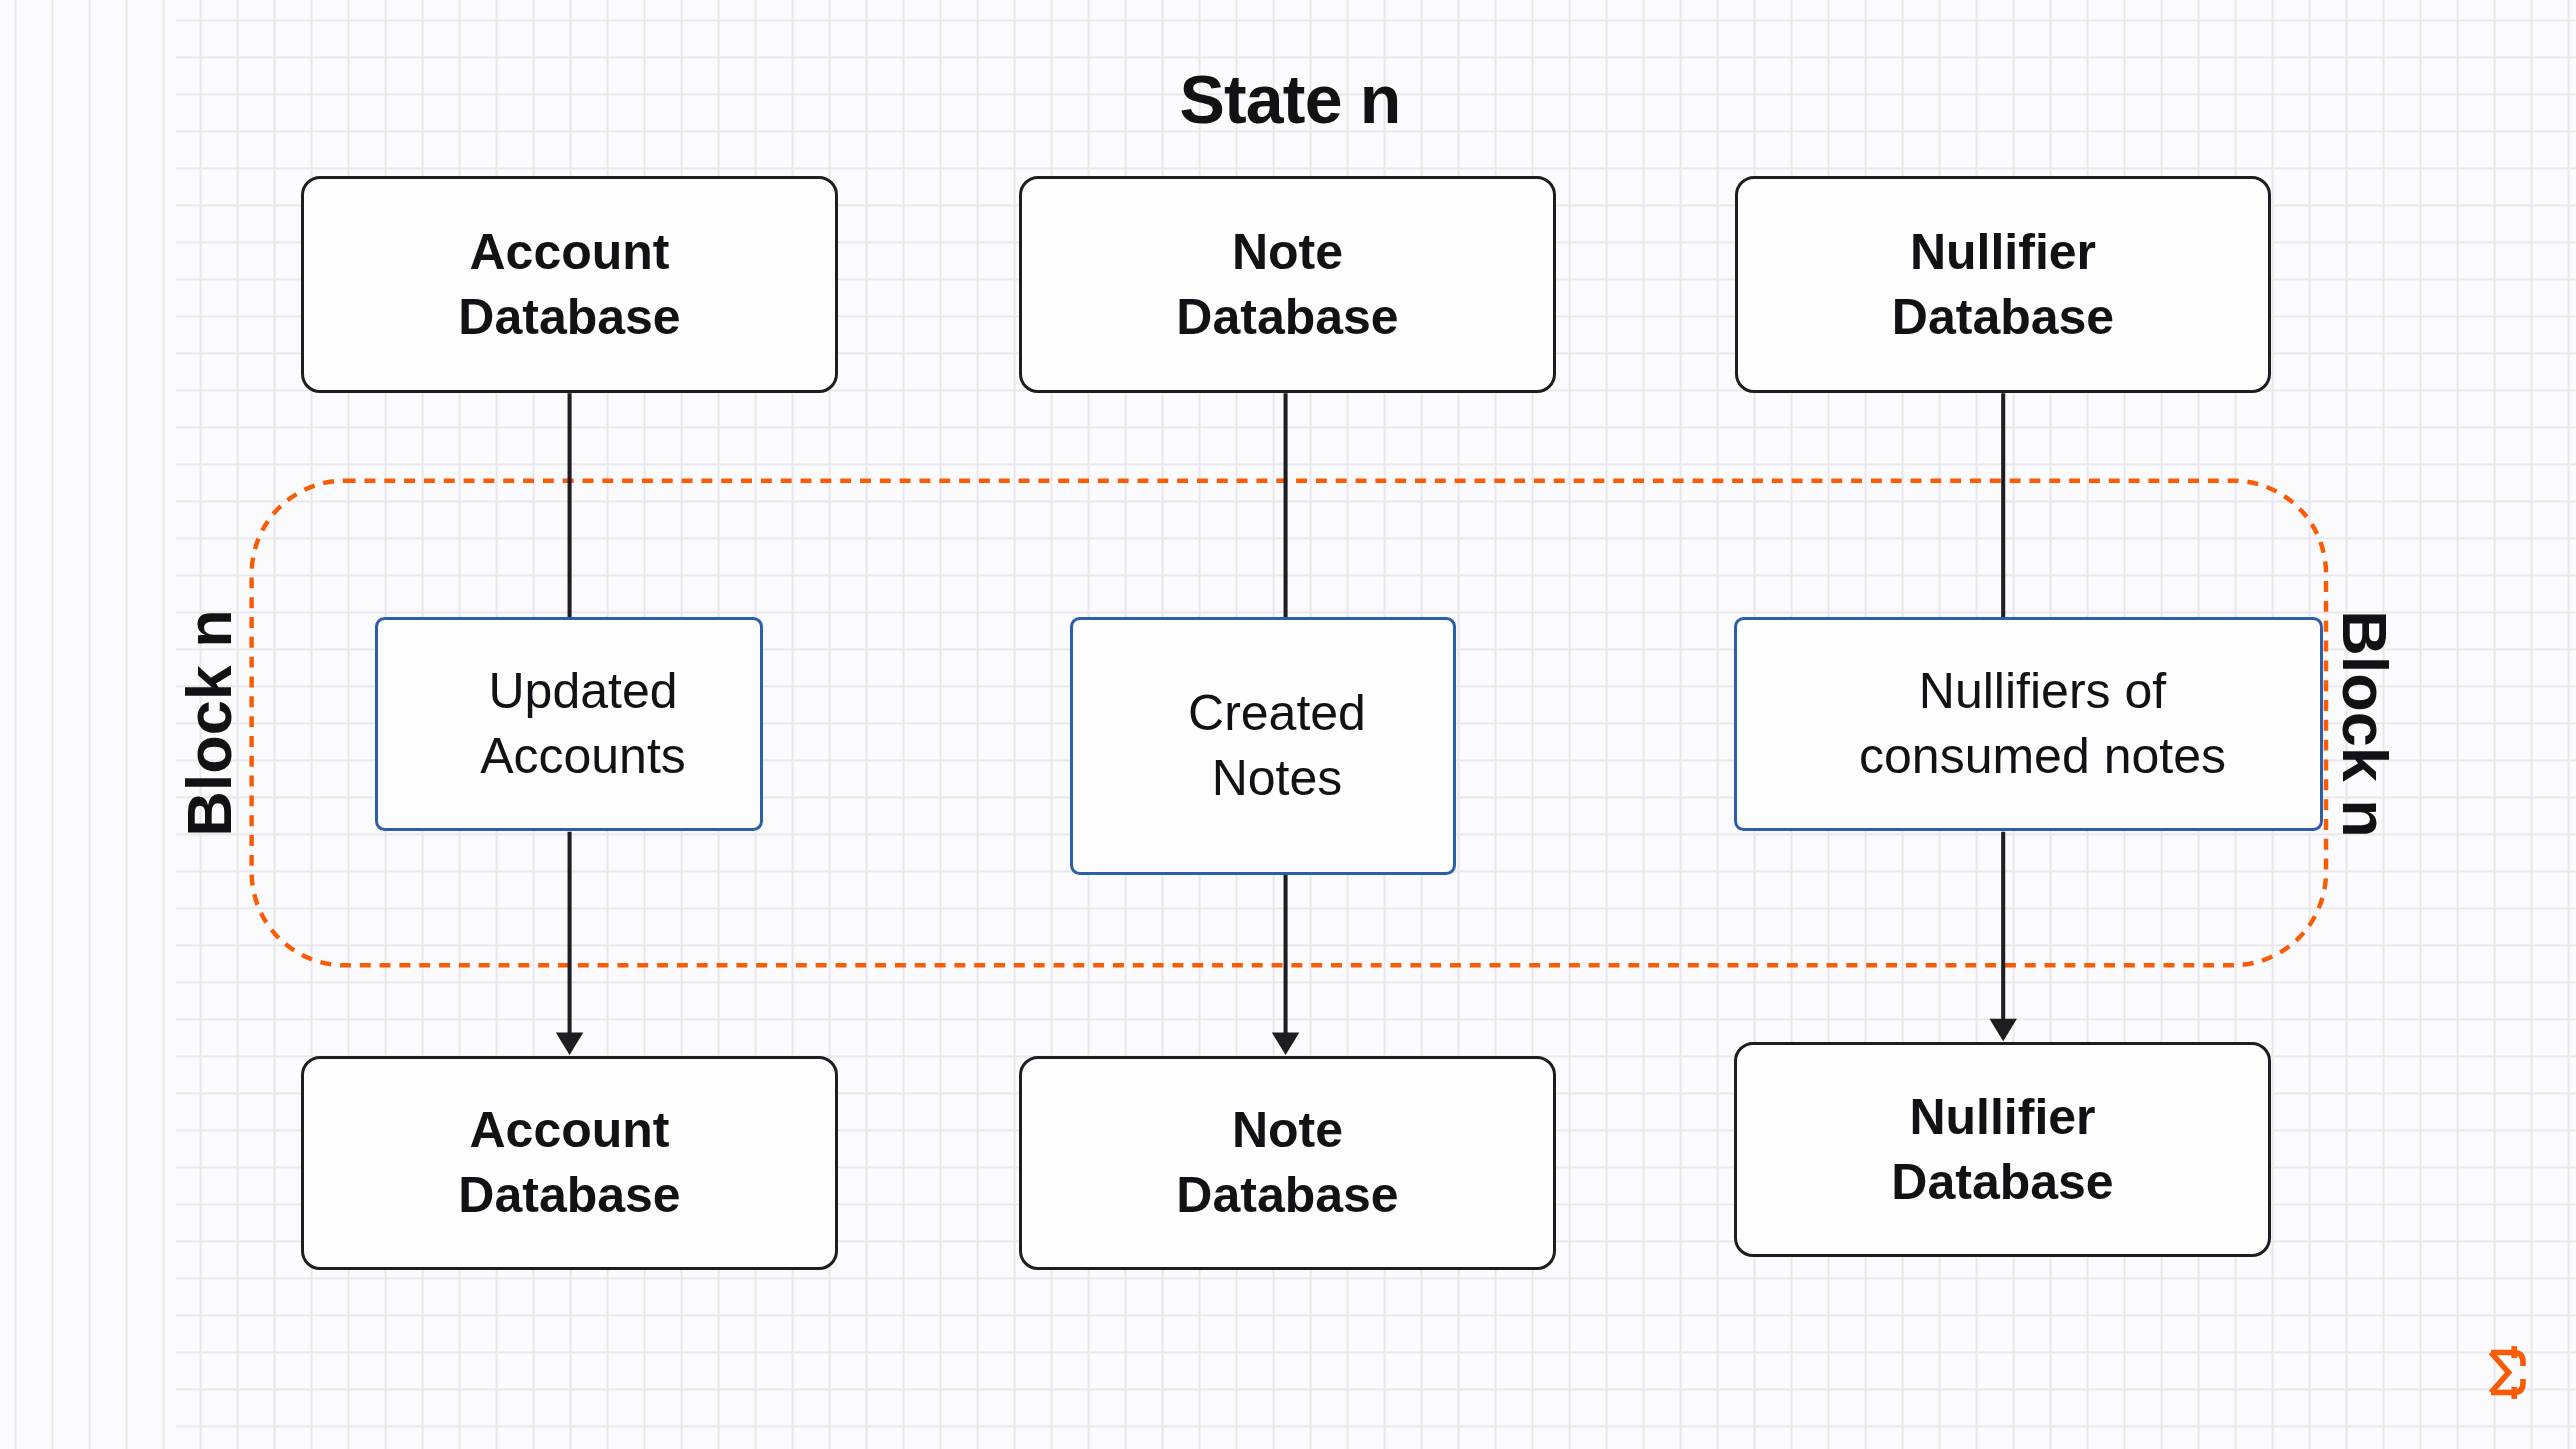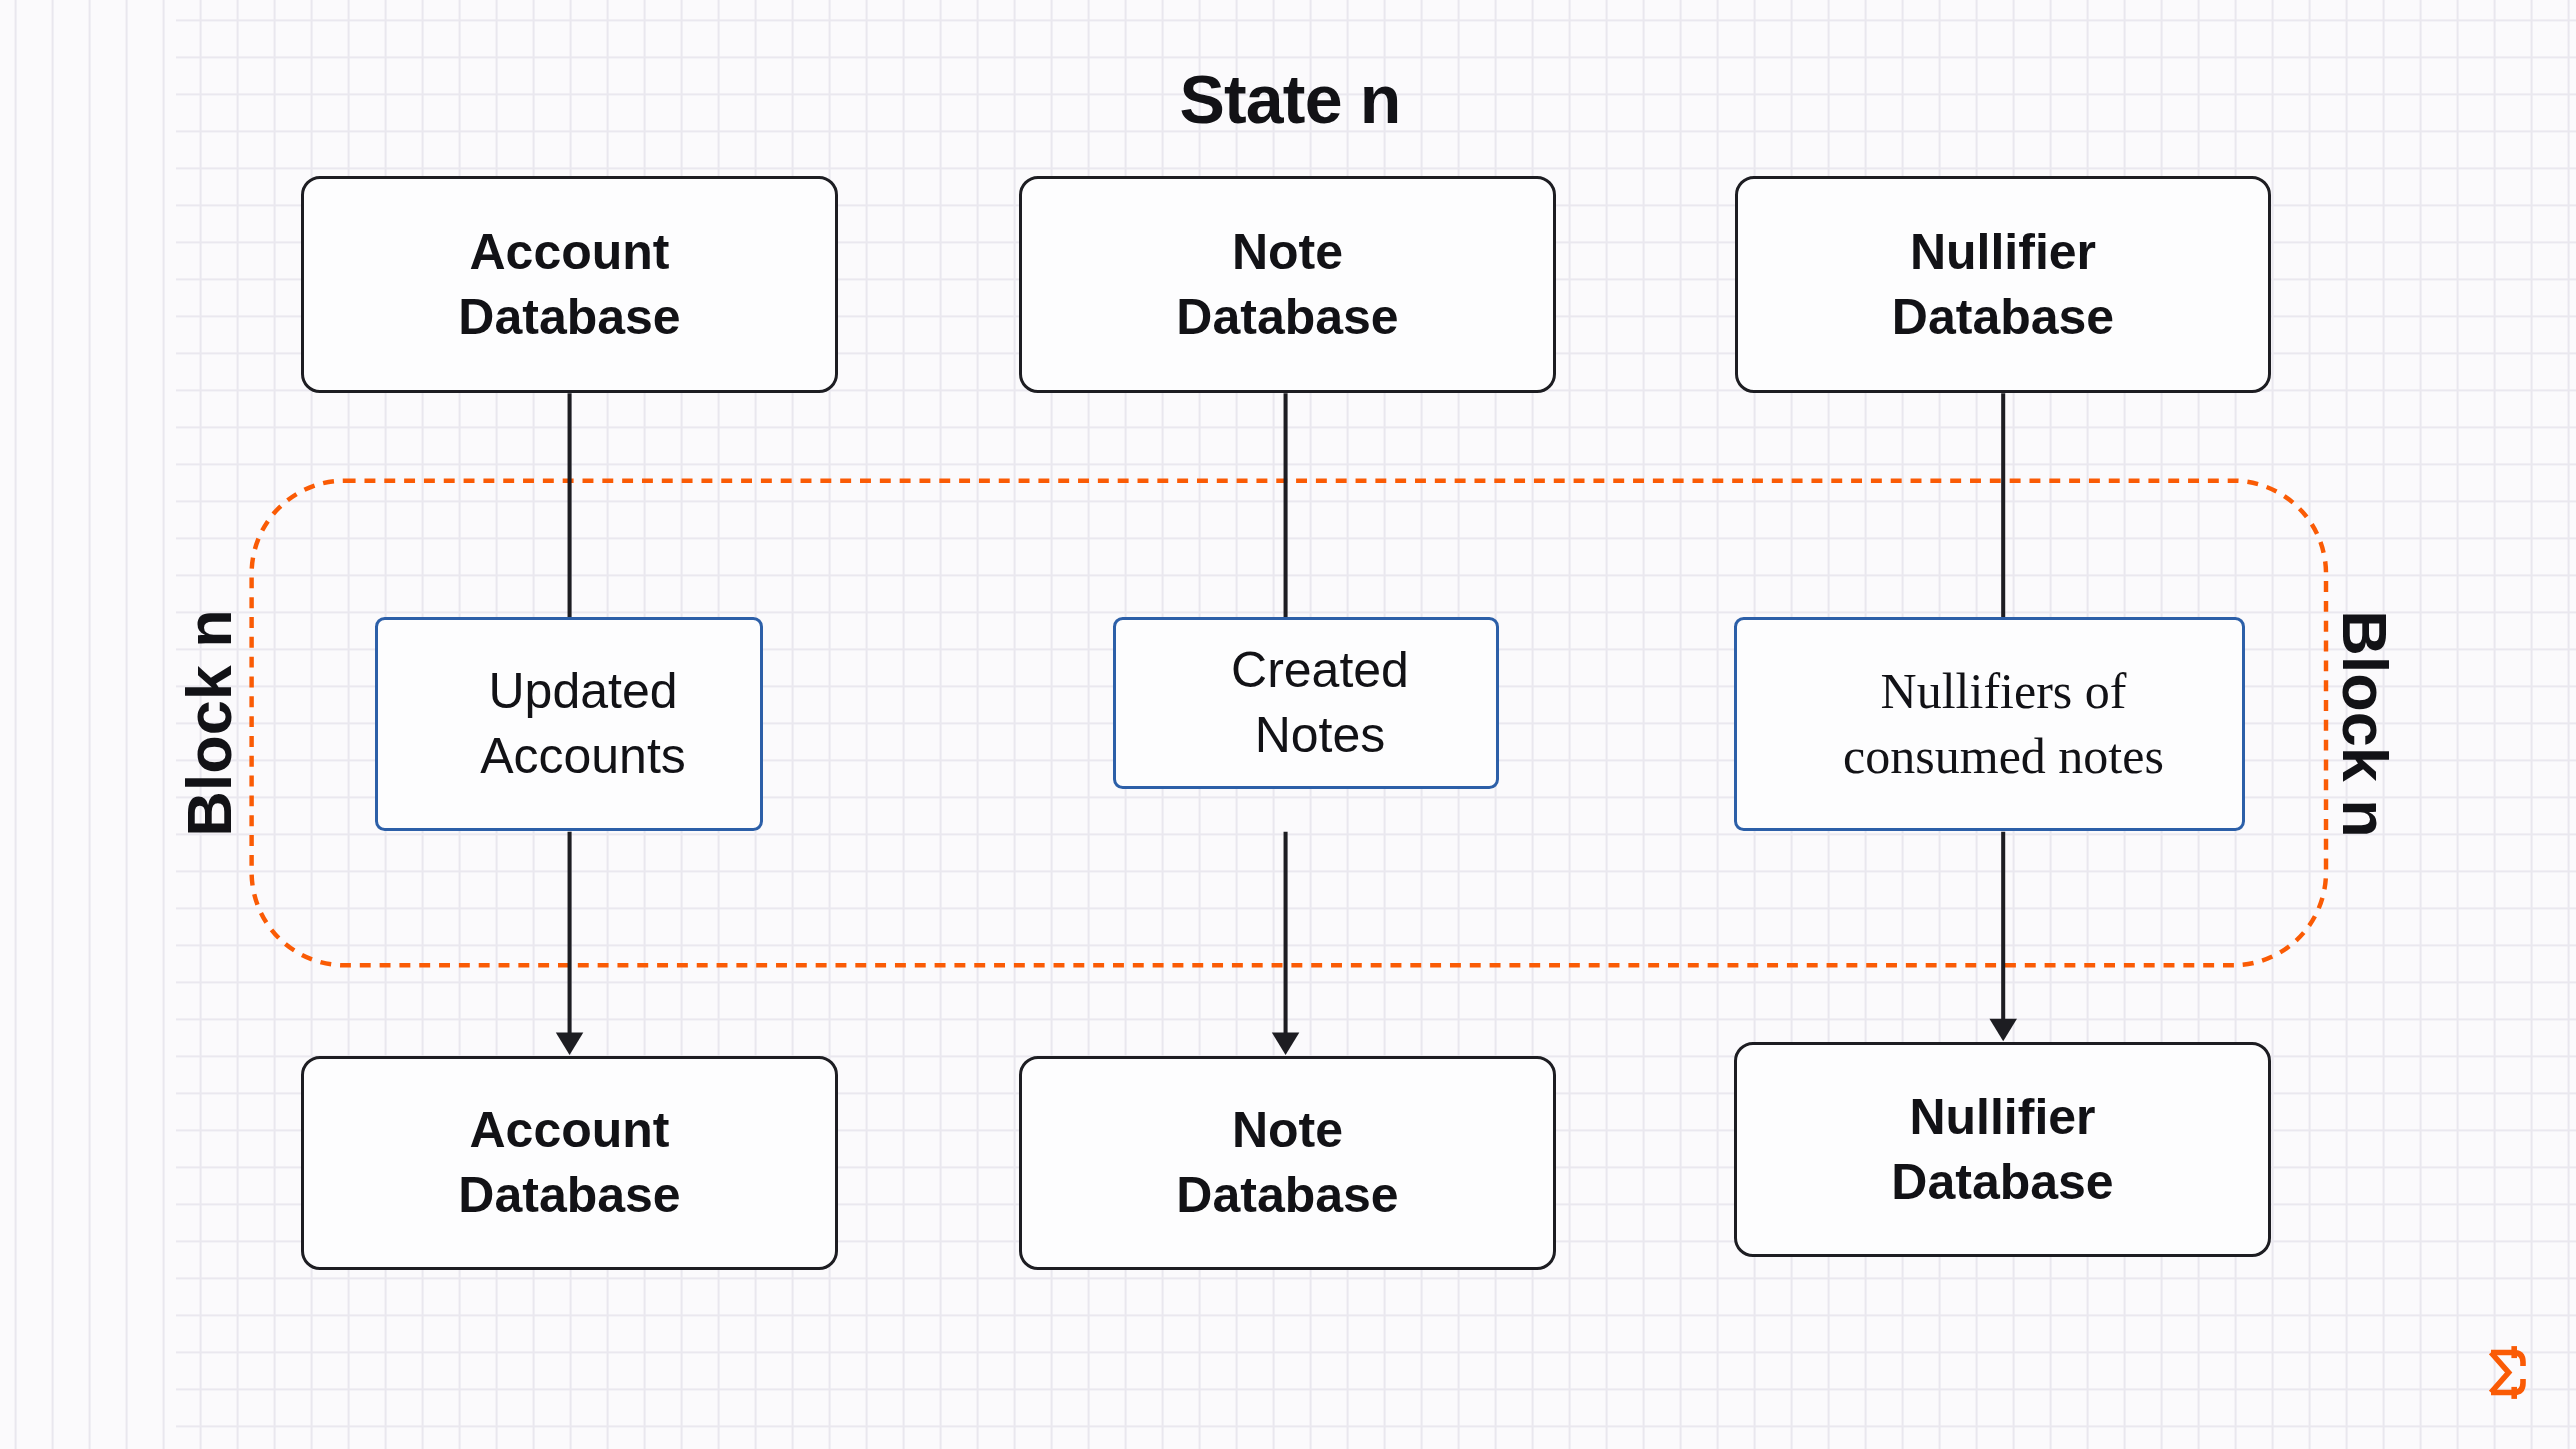--- a/index.html
+++ b/index.html
@@ -91,25 +91,25 @@
   </div>
   <div class="node" style="left:1735px;top:176px;width:536px;height:217px;">
     <span class="box-label">Nullifier
 Database</span>
   </div>
 
   <div class="node blue" style="left:375px;top:617px;width:388px;height:214px;">
     <span class="box-label">Updated
 Accounts</span>
   </div>
-  <div class="node blue" style="left:1113px;top:617px;width:386px;height:172px;text-align:center;">
+  <div class="node blue" style="left:1070px;top:617px;width:386px;height:258px;text-align:center;">
     <span class="box-label">Created
 Notes</span>
   </div>
-  <div class="node blue" style="left:1734px;top:617px;width:511px;height:214px;font-family:Liberation Serif, serif;">
+  <div class="node blue" style="left:1734px;top:617px;width:589px;height:214px;">
     <span class="box-label">Nullifiers of
 consumed notes</span>
   </div>
 
   <div class="node" style="left:301px;top:1056px;width:537px;height:214px;">
     <span class="box-label">Account
 Database</span>
   </div>
   <div class="node" style="left:1019px;top:1056px;width:537px;height:214px;">
     <span class="box-label">Note

